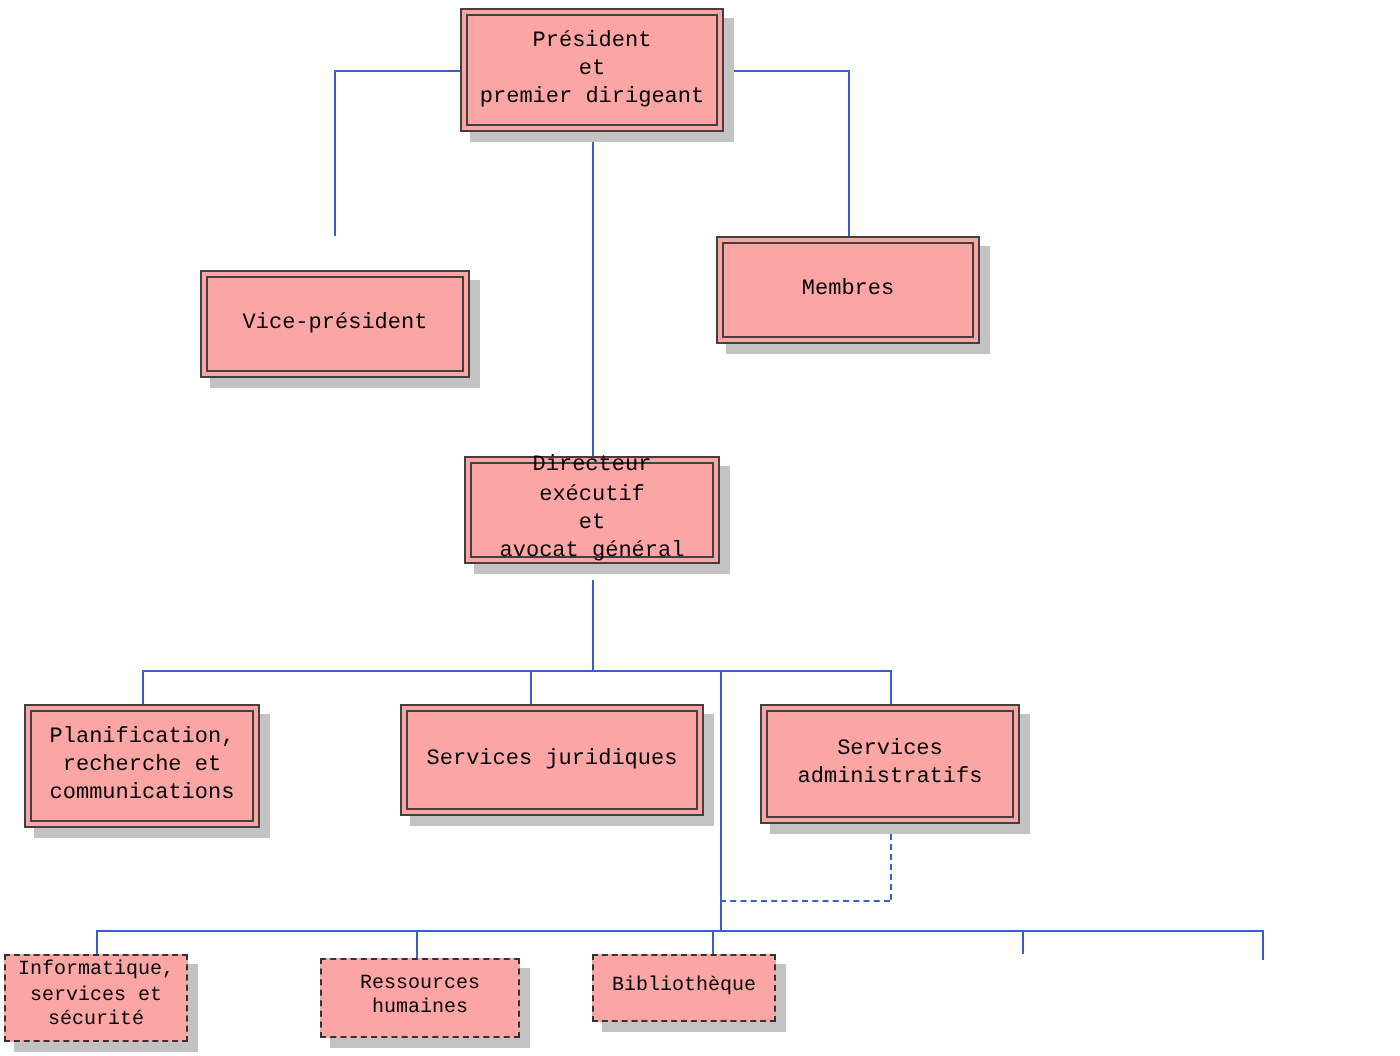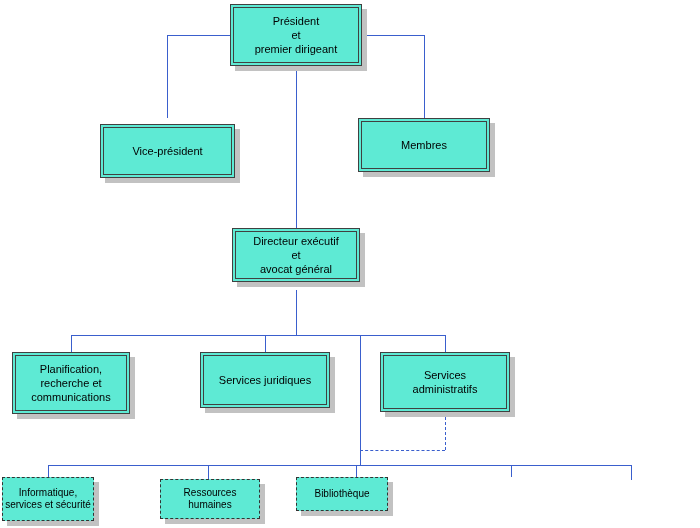--- a/index.html
+++ b/index.html
@@ -18,26 +18,27 @@
   }
   
   .line{position:absolute;}
   .line.h{height:1px;background:var(--connector);}
   .line.v{width:1px;background:var(--connector);}
   .line.h.dash{height:0;background:none;border-top:1px dashed var(--connector);}
   .line.v.dash{width:0;background:none;border-left:1px dashed var(--connector);}
   
   .node{
     position:absolute;
-    background:#5eead4;
+    background:#fca5a5;
     border:1px solid var(--box-border);
     box-shadow:5px 5px 0 var(--shadow);
     display:flex;align-items:center;justify-content:center;
     text-align:center;
     box-sizing:border-box;
+    font-family:Liberation Mono, monospace;
   }
   .node.double::before{
     content:"";
     position:absolute;
     top:2px;left:2px;right:2px;bottom:2px;
     border:1px solid var(--box-border);
     pointer-events:none;
   }
   .node .label{
     position:relative;
@@ -84,39 +85,39 @@
 
   <div class="line v dash" style="left:445px;top:412px;height:38px;"></div>
   <div class="line h dash" style="left:360px;top:450px;width:85px;"></div>
 
   <div class="node double" style="left:230px;top:4px;width:132px;height:62px;">
     <span class="label">Président
 et
 premier dirigeant</span>
   </div>
 
-  <div class="node double" style="left:100px;top:124px;width:135px;height:54px;">
+  <div class="node double" style="left:100px;top:135px;width:135px;height:54px;">
     <span class="label">Vice-président</span>
   </div>
   <div class="node double" style="left:358px;top:118px;width:132px;height:54px;align-items:center;">
     <span class="label">Membres</span>
   </div>
 
   <div class="node double" style="left:232px;top:228px;width:128px;height:54px;">
     <span class="label">Directeur exécutif
 et
 avocat général</span>
   </div>
 
   <div class="node double" style="left:12px;top:352px;width:118px;height:62px;">
     <span class="label">Planification,
 recherche et
 communications</span>
   </div>
-  <div class="node double" style="left:200px;top:352px;width:130px;height:56px;text-align:center;">
+  <div class="node double" style="left:200px;top:352px;width:152px;height:56px;text-align:center;">
     <span class="label">Services juridiques</span>
   </div>
   <div class="node double" style="left:380px;top:352px;width:130px;height:60px;">
     <span class="label">Services
 administratifs</span>
   </div>
 
   <div class="node dashed" style="left:2px;top:477px;width:92px;height:44px;">
     <span class="label">Informatique,
 services et sécurité</span>

